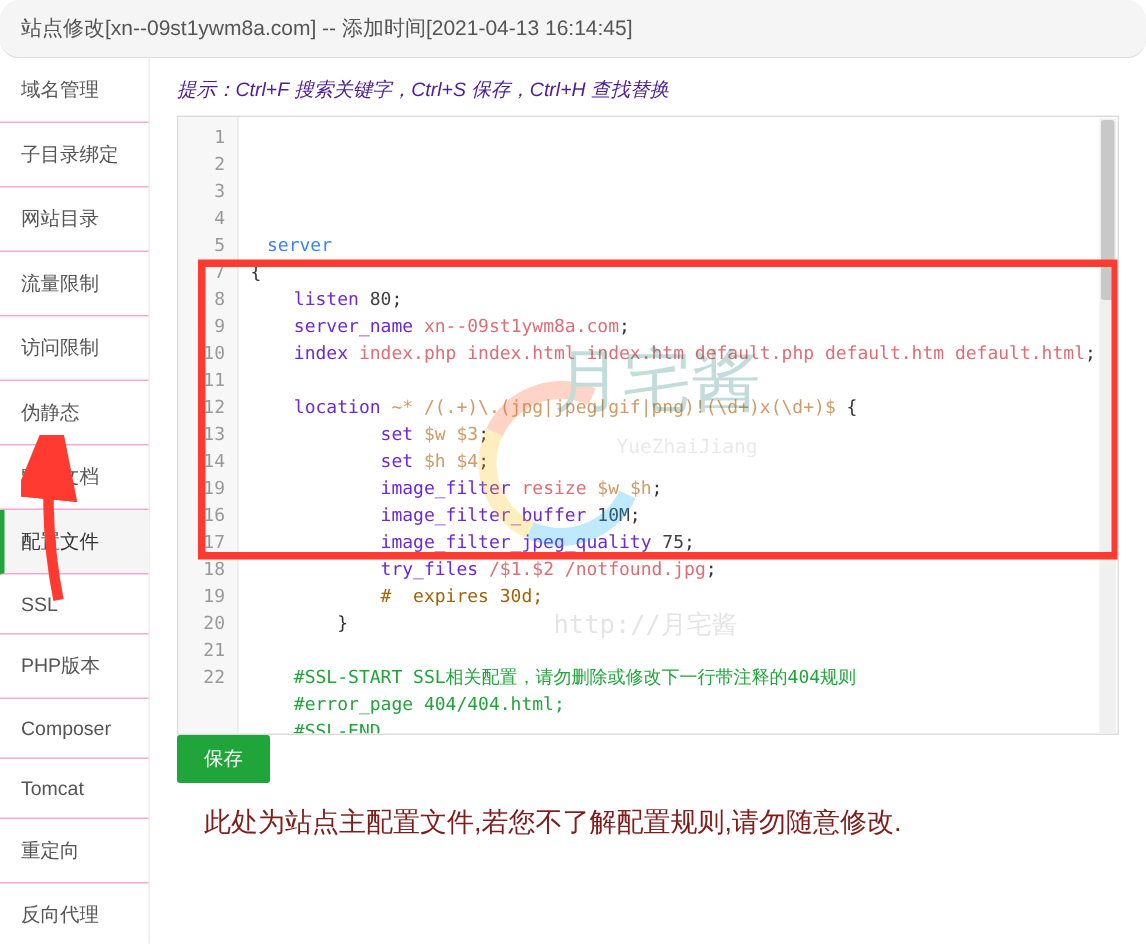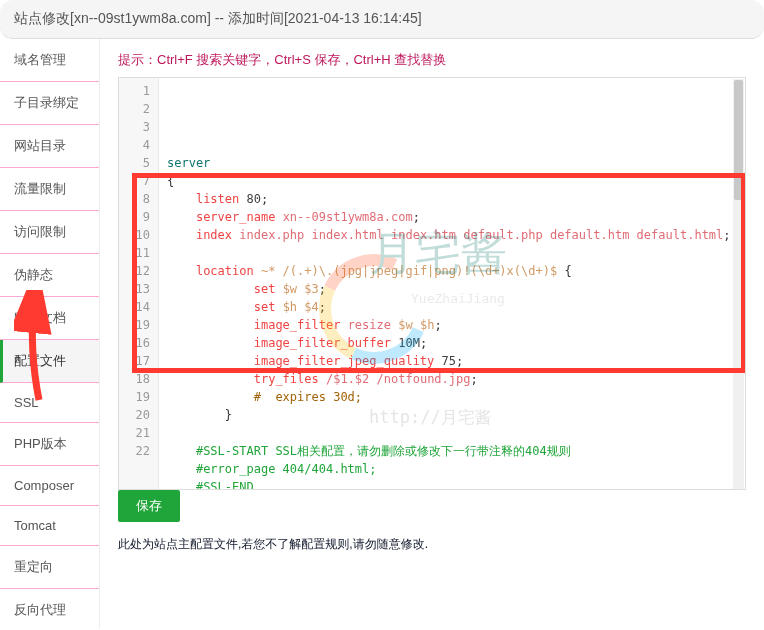--- a/index.html
+++ b/index.html
@@ -3,42 +3,42 @@
 <meta charset="utf-8">
 <style>
 * { margin: 0; padding: 0; box-sizing: border-box; }
 body { font-family: "Microsoft YaHei", Arial, sans-serif; font-size: 13px; background: #fff; color: #333; width: 764px; height: 630px; overflow: hidden; position: relative; }
 .header { background: #f5f5f5; border-bottom: 1px solid #ddd; padding: 10px 14px; font-size: 14px; color: #555; border-radius: 13px; }
 .container { display: flex; height: calc(100% - 40px); }
 .sidebar { width: 100px; border-right: 1px solid #eee; background: #fff; }
 .sidebar-item { padding: 12px 14px; font-size: 13px; color: #555; cursor: pointer; border-bottom: 1px solid #f9a8d4; }
 .sidebar-item.active { background: #f5f5f5; color: #333; font-weight: 500; border-left: 3px solid #20a53a; padding-left: 11px; }
 .main { flex: 1; padding: 12px 18px 0 18px; overflow: hidden; position: relative; }
-.hint { color: #be185d; font-size: 13px; margin-bottom: 8px; }
+.hint { color: #4c1d95; font-size: 13px; margin-bottom: 8px; font-style: italic; }
 .editor { border: 1px solid #ddd; height: 413px; font-family: Consolas, Monaco, monospace; font-size: 12px; display: flex; overflow: hidden; position: relative; }
 .gutter { background: #f7f7f7; color: #999; text-align: right; padding: 4px 8px 4px 0; user-select: none; min-width: 40px; border-right: 1px solid #e8e8e8; line-height: 18px; }
 .gutter div { height: 18px; }
 .code { flex: 1; padding: 4px 8px; line-height: 18px; white-space: pre; overflow: hidden; position: relative; }
 .code-line { height: 18px; display: block; }
-.kw { color: #0f766e; }
+.kw { color: #3b82f6; margin-left: 11px; }
 .str { color: #d19a66; }
 .var { color: #d19a66; }
-.dir { color: #ef4444; }
+.dir { color: #6d28d9; }
 .num { color: #404040; }
 .name { color: #e06c75; }
 .cmt { color: #a16207; }
 .ssl { color: #20a53a; }
 .red-box { position: absolute; border: 5px solid #ff3a30; pointer-events: none; z-index: 10; }
 .watermark { position: absolute; pointer-events: none; z-index: 5; opacity: 0.25; }
 .watermark .circle { width: 110px; height: 110px; border-radius: 50%; border: 12px solid transparent; border-top-color: #ff5722; border-left-color: #ffc107; border-bottom-color: #03a9f4; transform: rotate(-20deg); }
 .watermark .txt1 { position: absolute; top: 26px; left: 50px; font-size: 46px; font-weight: normal; color: #0f766e; white-space: nowrap; }
 .watermark .txt2 { position: absolute; top: 72px; left: 92px; font-size: 13px; color: #aaa; white-space: nowrap; }
 .watermark2 { position: absolute; pointer-events: none; z-index: 5; opacity: 0.22; color: #888; font-size: 17px; white-space: nowrap; }
 .save-btn { margin-top: 0; background: #20a53a; color: #fff; border: none; padding: 7px 18px; font-size: 13px; border-radius: 2px; cursor: pointer; }
-.footer-note { margin-top: 14px; color: #0f172a; font-size: 12px; }
+.footer-note { margin-top: 14px; color: #7f1d1d; font-size: 18px; margin-left: 18px; }
 .scrollbar { position: absolute; right: 1px; top: 1px; width: 11px; height: 411px; background: #f0f0f0; }
 .scroll-thumb { position: absolute; right: 1px; top: 1px; width: 9px; height: 120px; background: #c8c8c8; border-radius: 2px; }
 .arrow-annot { position: absolute; left: 14px; top: 290px; z-index: 20; pointer-events: none; }
 </style>
 </head>
 <body>
 
 <div class="header">站点修改[xn--09st1ywm8a.com] -- 添加时间[2021-04-13 16:14:45]</div>
 
 <div class="container">

